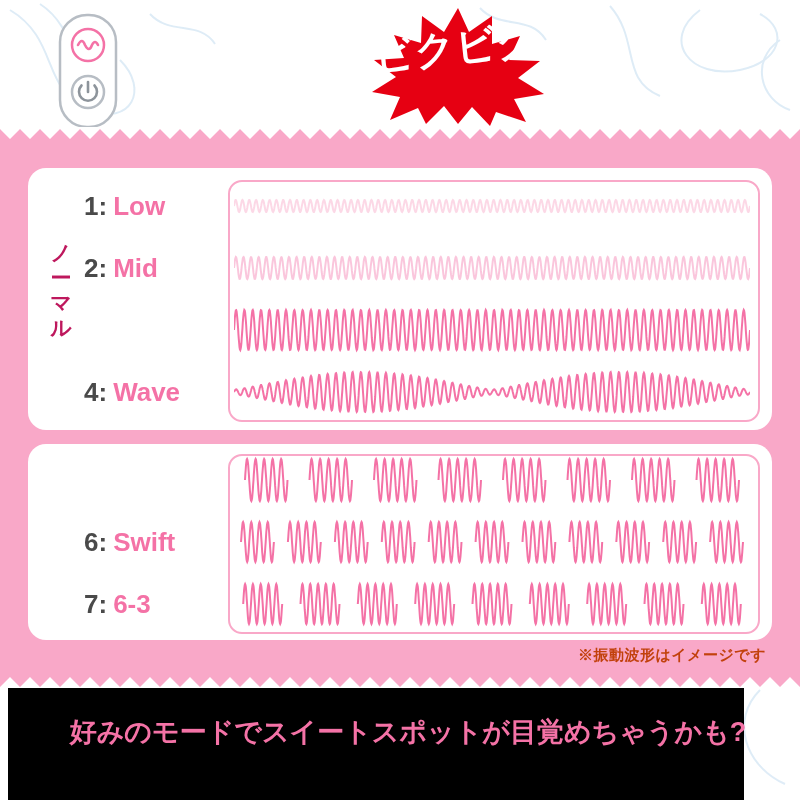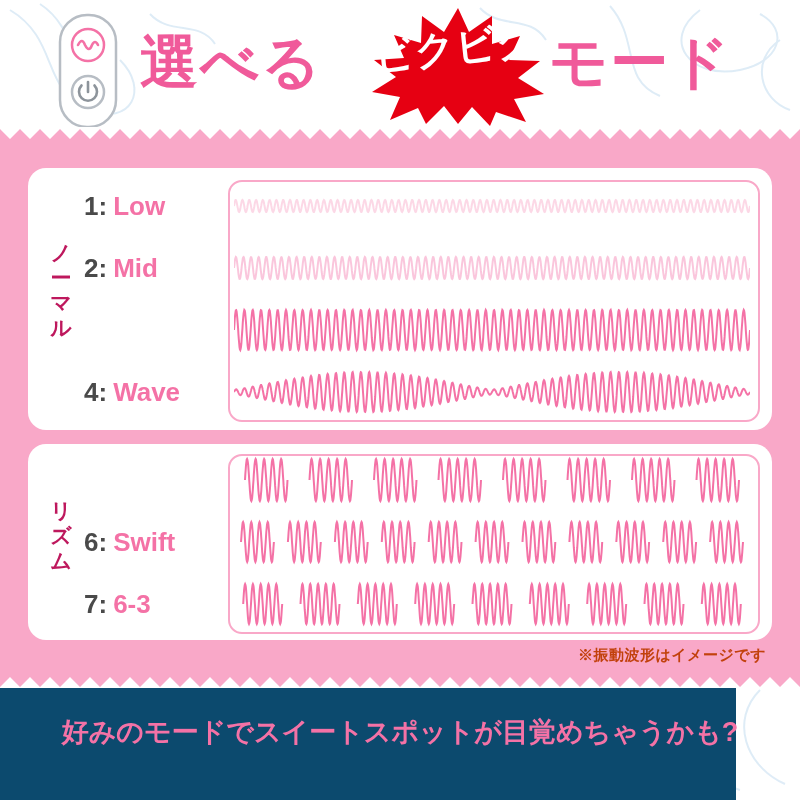--- a/index.html
+++ b/index.html
@@ -207,25 +207,25 @@
     top: 646px;
     color: #c2410c;
     font-size: 15px;
     font-weight: bold;
     letter-spacing: 0.5px;
   }
 
   
   .footer {
     position: absolute;
-    left: 0;
+    left: 8px;
     top: 688px;
     width: 736px;
     height: 112px;
-    background: #0c4a6e;
+    background: #000000;
   }
 
   .footer-text {
     position: absolute;
     left: 0;
     top: 26px;
     width: 800px;
     text-align: center;
     color: #f472a6;
     font-weight: bold;
@@ -264,25 +264,20 @@
     <svg class="remote" viewBox="0 0 64 118">
       <rect x="4" y="3" width="56" height="112" rx="27" ry="27" fill="#ffffff" stroke="#b7bdc4" stroke-width="2.5"></rect>
       <circle cx="32" cy="33" r="16" fill="#ffffff" stroke="#f472a6" stroke-width="2.5"></circle>
       <path d="M22,33 q4,-8 7,0 q4,8 7,0 q3,-6 6,0" fill="none" stroke="#f472a6" stroke-width="2.6" stroke-linecap="round"></path>
       <circle cx="32" cy="80" r="16" fill="#ffffff" stroke="#b7bdc4" stroke-width="2.5"></circle>
       <path d="M25.5,73.5 a9,9 0 1,0 13,0" fill="none" stroke="#8d949b" stroke-width="2.6" stroke-linecap="round"></path>
       <line x1="32" y1="70" x2="32" y2="80" stroke="#8d949b" stroke-width="2.6" stroke-linecap="round"></line>
     </svg>
 
     <div class="header-title">
-      <div class="title-text">
-        <span>選べる</span>
-        <span style="display:inline-block;width:190px"></span>
-        <span>モード</span>
-      </div>
 
       <svg class="burst" viewBox="0 0 180 120">
         <polygon fill="#e60012" points="90,2 101,26 124,10 124,38 152,30 141,54 172,55 150,72 176,88 146,93 158,116 128,106 122,120 104,101 90,118 76,100 58,118 50,102 22,114 32,91 4,86 28,71 6,54 36,52 26,29 53,37 54,10 76,26"></polygon>
       </svg>
       <div class="burst-text">ビクビク</div>
     </div>
   </div>
 
   <div class="pink-panel">
     <svg class="zigzag-top" viewBox="0 0 800 14" preserveAspectRatio="none">
@@ -325,21 +320,20 @@
       <div class="row-label">
         <span class="row-num">4:</span><span class="row-name">Wave</span>
       </div>
       <svg class="row-wave" viewBox="0 0 516 52" preserveAspectRatio="none">
         <path id="w4" fill="none" stroke="#f472a6" stroke-width="2" d="M0.0,26.0L0.4,25.3L0.7,24.7L1.1,24.1L1.5,23.7L1.8,23.5L2.2,23.4L2.6,23.5L2.9,23.8L3.3,24.3L3.7,25.0L4.1,25.8L4.4,26.6L4.8,27.4L5.2,28.1L5.5,28.7L5.9,29.0L6.3,29.2L6.6,29.1L7.0,28.8L7.4,28.2L7.7,27.5L8.1,26.6L8.5,25.6L8.8,24.6L9.2,23.7L9.6,23.0L10.0,22.4L10.3,22.2L10.7,22.2L11.1,22.5L11.4,23.1L11.8,24.0L12.2,25.0L12.5,26.2L12.9,27.3L13.3,28.4L13.6,29.4L14.0,30.1L14.4,30.5L14.7,30.6L15.1,30.3L15.5,29.7L15.8,28.7L16.2,27.6L16.6,26.2L17.0,24.8L17.3,23.5L17.7,22.3L18.1,21.4L18.4,20.8L18.8,20.6L19.2,20.9L19.5,21.5L19.9,22.5L20.3,23.8L20.6,25.3L21.0,26.9L21.4,28.4L21.7,29.9L22.1,31.0L22.5,31.8L22.9,32.1L23.2,32.0L23.6,31.4L24.0,30.4L24.3,29.0L24.7,27.3L25.1,25.5L25.4,23.7L25.8,22.1L26.2,20.7L26.5,19.7L26.9,19.1L27.3,19.1L27.6,19.6L28.0,20.7L28.4,22.1L28.7,23.9L29.1,25.9L29.5,28.0L29.9,29.9L30.2,31.6L30.6,32.8L31.0,33.6L31.3,33.7L31.7,33.3L32.1,32.3L32.4,30.8L32.8,28.9L33.2,26.7L33.5,24.5L33.9,22.3L34.3,20.3L34.6,18.8L35.0,17.8L35.4,17.4L35.8,17.7L36.1,18.6L36.5,20.2L36.9,22.2L37.2,24.5L37.6,27.0L38.0,29.4L38.3,31.6L38.7,33.5L39.1,34.7L39.4,35.3L39.8,35.2L40.2,34.4L40.5,32.9L40.9,30.9L41.3,28.4L41.6,25.7L42.0,23.0L42.4,20.5L42.8,18.4L43.1,16.8L43.5,16.0L43.9,15.9L44.2,16.5L44.6,18.0L45.0,20.0L45.3,22.6L45.7,25.4L46.1,28.4L46.4,31.2L46.8,33.6L47.2,35.5L47.5,36.6L47.9,37.0L48.3,36.5L48.7,35.2L49.0,33.1L49.4,30.5L49.8,27.5L50.1,24.4L50.5,21.3L50.9,18.5L51.2,16.3L51.6,14.9L52.0,14.2L52.3,14.5L52.7,15.7L53.1,17.6L53.4,20.3L53.8,23.4L54.2,26.8L54.5,30.1L54.9,33.1L55.3,35.7L55.7,37.5L56.0,38.4L56.4,38.4L56.8,37.4L57.1,35.6L57.5,32.9L57.9,29.8L58.2,26.2L58.6,22.7L59.0,19.3L59.3,16.4L59.7,14.3L60.1,13.0L60.4,12.7L60.8,13.5L61.2,15.2L61.6,17.8L61.9,21.0L62.3,24.7L62.7,28.4L63.0,32.1L63.4,35.3L63.8,37.8L64.1,39.4L64.5,40.0L64.9,39.5L65.2,38.0L65.6,35.5L66.0,32.3L66.3,28.6L66.7,24.6L67.1,20.7L67.4,17.2L67.8,14.3L68.2,12.3L68.6,11.4L68.9,11.5L69.3,12.8L69.7,15.2L70.0,18.3L70.4,22.1L70.8,26.3L71.1,30.4L71.5,34.2L71.9,37.5L72.2,39.8L72.6,41.1L73.0,41.3L73.3,40.3L73.7,38.1L74.1,35.0L74.5,31.2L74.8,27.0L75.2,22.6L75.6,18.5L75.9,15.0L76.3,12.2L76.7,10.5L77.0,10.0L77.4,10.7L77.8,12.6L78.1,15.6L78.5,19.4L78.9,23.7L79.2,28.2L79.6,32.6L80.0,36.5L80.3,39.6L80.7,41.7L81.1,42.6L81.5,42.2L81.8,40.5L82.2,37.8L82.6,34.1L82.9,29.7L83.3,25.1L83.7,20.5L84.0,16.3L84.4,12.8L84.8,10.3L85.1,9.0L85.5,9.1L85.9,10.4L86.2,12.9L86.6,16.5L87.0,20.8L87.4,25.5L87.7,30.3L88.1,34.8L88.5,38.7L88.8,41.5L89.2,43.2L89.6,43.6L89.9,42.6L90.3,40.3L90.7,37.0L91.0,32.7L91.4,27.9L91.8,23.0L92.1,18.2L92.5,14.1L92.9,10.8L93.2,8.7L93.6,7.9L94.0,8.5L94.4,10.5L94.7,13.7L95.1,17.8L95.5,22.6L95.8,27.6L96.2,32.6L96.6,37.1L96.9,40.7L97.3,43.2L97.7,44.4L98.0,44.2L98.4,42.6L98.8,39.7L99.1,35.7L99.5,31.0L99.9,25.8L100.3,20.7L100.6,15.9L101.0,12.0L101.4,9.0L101.7,7.4L102.1,7.2L102.5,8.5L102.8,11.1L103.2,14.8L103.6,19.5L103.9,24.6L104.3,29.9L104.7,34.9L105.0,39.2L105.4,42.5L105.8,44.6L106.1,45.2L106.5,44.3L106.9,42.1L107.3,38.5L107.6,34.1L108.0,28.9L108.4,23.6L108.7,18.4L109.1,13.8L109.5,10.1L109.8,7.6L110.2,6.6L110.6,7.0L110.9,8.9L111.3,12.1L111.7,16.4L112.0,21.5L112.4,26.9L112.8,32.2L113.2,37.1L113.5,41.1L113.9,44.0L114.3,45.5L114.6,45.5L115.0,44.0L115.4,41.1L115.7,37.0L116.1,32.1L116.5,26.7L116.8,21.3L117.2,16.2L117.6,11.8L117.9,8.6L118.3,6.6L118.7,6.2L119.0,7.3L119.4,9.8L119.8,13.6L120.2,18.4L120.5,23.7L120.9,29.2L121.3,34.5L121.6,39.1L122.0,42.7L122.4,45.1L122.7,45.9L123.1,45.3L123.5,43.1L123.8,39.7L124.2,35.1L124.6,29.9L124.9,24.4L125.3,19.0L125.7,14.1L126.1,10.2L126.4,7.4L126.8,6.1L127.2,6.3L127.5,8.1L127.9,11.2L128.3,15.4L128.6,20.5L129.0,26.0L129.4,31.5L129.7,36.6L130.1,40.8L130.5,43.9L130.8,45.7L131.2,45.9L131.6,44.6L131.9,41.8L132.3,37.9L132.7,33.0L133.1,27.6L133.4,22.1L133.8,16.9L134.2,12.3L134.5,8.9L134.9,6.7L135.3,6.1L135.6,6.9L136.0,9.3L136.4,12.9L136.7,17.5L137.1,22.8L137.5,28.3L137.8,33.6L138.2,38.4L138.6,42.2L139.0,44.7L139.3,45.8L139.7,45.4L140.1,43.4L140.4,40.2L140.8,35.8L141.2,30.7L141.5,25.3L141.9,19.9L142.3,15.0L142.6,10.9L143.0,8.0L143.4,6.5L143.7,6.5L144.1,8.0L144.5,10.9L144.8,14.9L145.2,19.8L145.6,25.1L146.0,30.5L146.3,35.6L146.7,39.9L147.1,43.1L147.4,45.0L147.8,45.4L148.2,44.4L148.5,41.9L148.9,38.2L149.3,33.6L149.6,28.4L150.0,23.1L150.4,17.9L150.7,13.5L151.1,9.9L151.5,7.7L151.9,6.8L152.2,7.4L152.6,9.5L153.0,12.8L153.3,17.1L153.7,22.1L154.1,27.4L154.4,32.5L154.8,37.2L155.2,40.9L155.5,43.5L155.9,44.8L156.3,44.6L156.6,43.0L157.0,40.0L157.4,36.1L157.7,31.3L158.1,26.2L158.5,21.0L158.9,16.3L159.2,12.3L159.6,9.4L160.0,7.8L160.3,7.6L160.7,8.8L161.1,11.3L161.4,14.9L161.8,19.4L162.2,24.4L162.5,29.4L162.9,34.2L163.3,38.3L163.6,41.5L164.0,43.5L164.4,44.1L164.8,43.3L165.1,41.2L165.5,37.9L165.9,33.8L166.2,29.0L166.6,24.1L167.0,19.3L167.3,15.0L167.7,11.7L168.1,9.4L168.4,8.4L168.8,8.8L169.2,10.5L169.5,13.3L169.9,17.2L170.3,21.7L170.6,26.5L171.0,31.2L171.4,35.5L171.8,39.1L172.1,41.6L172.5,42.9L172.9,43.0L173.2,41.7L173.6,39.2L174.0,35.7L174.3,31.5L174.7,26.9L175.1,22.3L175.4,17.9L175.8,14.2L176.2,11.5L176.5,9.8L176.9,9.4L177.3,10.3L177.7,12.4L178.0,15.5L178.4,19.4L178.8,23.8L179.1,28.3L179.5,32.6L179.9,36.4L180.2,39.4L180.6,41.3L181.0,42.0L181.3,41.5L181.7,39.8L182.1,37.0L182.4,33.5L182.8,29.4L183.2,25.0L183.5,20.8L183.9,17.0L184.3,13.9L184.7,11.7L185.0,10.7L185.4,10.9L185.8,12.2L186.1,14.5L186.5,17.8L186.9,21.6L187.2,25.7L187.6,29.9L188.0,33.7L188.3,36.8L188.7,39.2L189.1,40.5L189.4,40.6L189.8,39.7L190.2,37.7L190.6,34.8L190.9,31.3L191.3,27.4L191.7,23.4L192.0,19.7L192.4,16.5L192.8,14.0L193.1,12.5L193.5,12.0L193.9,12.6L194.2,14.2L194.6,16.7L195.0,19.9L195.3,23.6L195.7,27.3L196.1,31.0L196.4,34.2L196.8,36.8L197.2,38.5L197.6,39.3L197.9,39.0L198.3,37.7L198.7,35.6L199.0,32.7L199.4,29.3L199.8,25.8L200.1,22.2L200.5,19.1L200.9,16.4L201.2,14.6L201.6,13.6L202.0,13.6L202.3,14.5L202.7,16.3L203.1,18.9L203.5,21.9L203.8,25.2L204.2,28.6L204.6,31.7L204.9,34.4L205.3,36.3L205.7,37.5L206.0,37.8L206.4,37.1L206.8,35.7L207.1,33.5L207.5,30.7L207.9,27.6L208.2,24.5L208.6,21.5L209.0,18.9L209.3,16.8L209.7,15.5L210.1,15.0L210.5,15.4L210.8,16.5L211.2,18.4L211.6,20.8L211.9,23.6L212.3,26.6L212.7,29.4L213.0,32.0L213.4,34.0L213.8,35.5L214.1,36.1L214.5,36.0L214.9,35.2L215.2,33.6L215.6,31.5L216.0,29.0L216.4,26.3L216.7,23.6L217.1,21.1L217.5,19.1L217.8,17.6L218.2,16.8L218.6,16.7L218.9,17.3L219.3,18.5L219.7,20.4L220.0,22.6L220.4,25.0L220.8,27.5L221.1,29.8L221.5,31.8L221.9,33.4L222.2,34.3L222.6,34.6L223.0,34.2L223.4,33.2L223.7,31.7L224.1,29.7L224.5,27.5L224.8,25.3L225.2,23.1L225.6,21.2L225.9,19.7L226.3,18.7L226.7,18.3L227.0,18.4L227.4,19.2L227.8,20.4L228.1,22.1L228.5,24.0L228.9,26.1L229.3,28.1L229.6,29.9L230.0,31.3L230.4,32.4L230.7,32.9L231.1,32.9L231.5,32.3L231.8,31.3L232.2,29.9L232.6,28.3L232.9,26.5L233.3,24.7L233.7,23.0L234.0,21.6L234.4,20.6L234.8,20.0L235.1,19.9L235.5,20.2L235.9,21.0L236.3,22.1L236.6,23.6L237.0,25.1L237.4,26.7L237.7,28.2L238.1,29.5L238.5,30.5L238.8,31.1L239.2,31.4L239.6,31.2L239.9,30.6L240.3,29.7L240.7,28.5L241.0,27.2L241.4,25.8L241.8,24.4L242.2,23.3L242.5,22.3L242.9,21.7L243.3,21.4L243.6,21.5L244.0,21.9L244.4,22.6L244.7,23.6L245.1,24.7L245.5,25.8L245.8,27.0L246.2,28.0L246.6,28.9L246.9,29.5L247.3,29.8L247.7,29.8L248.0,29.6L248.4,29.0L248.8,28.3L249.2,27.4L249.5,26.4L249.9,25.4L250.3,24.5L250.6,23.8L251.0,23.2L251.4,22.9L251.7,22.8L252.1,23.0L252.5,23.3L252.8,23.9L253.2,24.6L253.6,25.4L253.9,26.2L254.3,27.0L254.7,27.7L255.1,28.2L255.4,28.5L255.8,28.6L256.2,28.5L256.5,28.3L256.9,27.9L257.3,27.3L257.6,26.7L258.0,26.0L258.4,25.3L258.7,24.7L259.1,24.1L259.5,23.7L259.8,23.5L260.2,23.4L260.6,23.5L260.9,23.8L261.3,24.3L261.7,25.0L262.1,25.8L262.4,26.6L262.8,27.4L263.2,28.1L263.5,28.7L263.9,29.0L264.3,29.2L264.6,29.1L265.0,28.8L265.4,28.2L265.7,27.5L266.1,26.6L266.5,25.6L266.8,24.6L267.2,23.7L267.6,23.0L268.0,22.4L268.3,22.2L268.7,22.2L269.1,22.5L269.4,23.1L269.8,24.0L270.2,25.0L270.5,26.2L270.9,27.3L271.3,28.4L271.6,29.4L272.0,30.1L272.4,30.5L272.7,30.6L273.1,30.3L273.5,29.7L273.8,28.7L274.2,27.6L274.6,26.2L275.0,24.8L275.3,23.5L275.7,22.3L276.1,21.4L276.4,20.8L276.8,20.6L277.2,20.9L277.5,21.5L277.9,22.5L278.3,23.8L278.6,25.3L279.0,26.9L279.4,28.4L279.7,29.9L280.1,31.0L280.5,31.8L280.9,32.1L281.2,32.0L281.6,31.4L282.0,30.4L282.3,29.0L282.7,27.3L283.1,25.5L283.4,23.7L283.8,22.1L284.2,20.7L284.5,19.7L284.9,19.1L285.3,19.1L285.6,19.6L286.0,20.7L286.4,22.1L286.7,23.9L287.1,25.9L287.5,28.0L287.9,29.9L288.2,31.6L288.6,32.8L289.0,33.6L289.3,33.7L289.7,33.3L290.1,32.3L290.4,30.8L290.8,28.9L291.2,26.7L291.5,24.5L291.9,22.3L292.3,20.3L292.6,18.8L293.0,17.8L293.4,17.4L293.8,17.7L294.1,18.6L294.5,20.2L294.9,22.2L295.2,24.5L295.6,27.0L296.0,29.4L296.3,31.6L296.7,33.5L297.1,34.7L297.4,35.3L297.8,35.2L298.2,34.4L298.5,32.9L298.9,30.9L299.3,28.4L299.6,25.7L300.0,23.0L300.4,20.5L300.8,18.4L301.1,16.8L301.5,16.0L301.9,15.9L302.2,16.5L302.6,18.0L303.0,20.0L303.3,22.6L303.7,25.4L304.1,28.4L304.4,31.2L304.8,33.6L305.2,35.5L305.5,36.6L305.9,37.0L306.3,36.5L306.7,35.2L307.0,33.1L307.4,30.5L307.8,27.5L308.1,24.4L308.5,21.3L308.9,18.5L309.2,16.3L309.6,14.9L310.0,14.2L310.3,14.5L310.7,15.7L311.1,17.6L311.4,20.3L311.8,23.4L312.2,26.8L312.5,30.1L312.9,33.1L313.3,35.7L313.7,37.5L314.0,38.4L314.4,38.4L314.8,37.4L315.1,35.6L315.5,32.9L315.9,29.8L316.2,26.2L316.6,22.7L317.0,19.3L317.3,16.4L317.7,14.3L318.1,13.0L318.4,12.7L318.8,13.5L319.2,15.2L319.6,17.8L319.9,21.0L320.3,24.7L320.7,28.4L321.0,32.1L321.4,35.3L321.8,37.8L322.1,39.4L322.5,40.0L322.9,39.5L323.2,38.0L323.6,35.5L324.0,32.3L324.3,28.6L324.7,24.6L325.1,20.7L325.4,17.2L325.8,14.3L326.2,12.3L326.6,11.4L326.9,11.5L327.3,12.8L327.7,15.2L328.0,18.3L328.4,22.1L328.8,26.3L329.1,30.4L329.5,34.2L329.9,37.5L330.2,39.8L330.6,41.1L331.0,41.3L331.3,40.3L331.7,38.1L332.1,35.0L332.5,31.2L332.8,27.0L333.2,22.6L333.6,18.5L333.9,15.0L334.3,12.2L334.7,10.5L335.0,10.0L335.4,10.7L335.8,12.6L336.1,15.6L336.5,19.4L336.9,23.7L337.2,28.2L337.6,32.6L338.0,36.5L338.3,39.6L338.7,41.7L339.1,42.6L339.5,42.2L339.8,40.5L340.2,37.8L340.6,34.1L340.9,29.7L341.3,25.1L341.7,20.5L342.0,16.3L342.4,12.8L342.8,10.3L343.1,9.0L343.5,9.1L343.9,10.4L344.2,12.9L344.6,16.5L345.0,20.8L345.4,25.5L345.7,30.3L346.1,34.8L346.5,38.7L346.8,41.5L347.2,43.2L347.6,43.6L347.9,42.6L348.3,40.3L348.7,37.0L349.0,32.7L349.4,27.9L349.8,23.0L350.1,18.2L350.5,14.1L350.9,10.8L351.2,8.7L351.6,7.9L352.0,8.5L352.4,10.5L352.7,13.7L353.1,17.8L353.5,22.6L353.8,27.6L354.2,32.6L354.6,37.1L354.9,40.7L355.3,43.2L355.7,44.4L356.0,44.2L356.4,42.6L356.8,39.7L357.1,35.7L357.5,31.0L357.9,25.8L358.3,20.7L358.6,15.9L359.0,12.0L359.4,9.0L359.7,7.4L360.1,7.2L360.5,8.5L360.8,11.1L361.2,14.8L361.6,19.5L361.9,24.6L362.3,29.9L362.7,34.9L363.0,39.2L363.4,42.5L363.8,44.6L364.1,45.2L364.5,44.3L364.9,42.1L365.3,38.5L365.6,34.1L366.0,28.9L366.4,23.6L366.7,18.4L367.1,13.8L367.5,10.1L367.8,7.6L368.2,6.6L368.6,7.0L368.9,8.9L369.3,12.1L369.7,16.4L370.0,21.5L370.4,26.9L370.8,32.2L371.2,37.1L371.5,41.1L371.9,44.0L372.3,45.5L372.6,45.5L373.0,44.0L373.4,41.1L373.7,37.0L374.1,32.1L374.5,26.7L374.8,21.3L375.2,16.2L375.6,11.8L375.9,8.6L376.3,6.6L376.7,6.2L377.0,7.3L377.4,9.8L377.8,13.6L378.2,18.4L378.5,23.7L378.9,29.2L379.3,34.5L379.6,39.1L380.0,42.7L380.4,45.1L380.7,45.9L381.1,45.3L381.5,43.1L381.8,39.7L382.2,35.1L382.6,29.9L382.9,24.4L383.3,19.0L383.7,14.1L384.1,10.2L384.4,7.4L384.8,6.1L385.2,6.3L385.5,8.1L385.9,11.2L386.3,15.4L386.6,20.5L387.0,26.0L387.4,31.5L387.7,36.6L388.1,40.8L388.5,43.9L388.8,45.7L389.2,45.9L389.6,44.6L389.9,41.8L390.3,37.9L390.7,33.0L391.1,27.6L391.4,22.1L391.8,16.9L392.2,12.3L392.5,8.9L392.9,6.7L393.3,6.1L393.6,6.9L394.0,9.3L394.4,12.9L394.7,17.5L395.1,22.8L395.5,28.3L395.8,33.6L396.2,38.4L396.6,42.2L397.0,44.7L397.3,45.8L397.7,45.4L398.1,43.4L398.4,40.2L398.8,35.8L399.2,30.7L399.5,25.3L399.9,19.9L400.3,15.0L400.6,10.9L401.0,8.0L401.4,6.5L401.7,6.5L402.1,8.0L402.5,10.9L402.8,14.9L403.2,19.8L403.6,25.1L404.0,30.5L404.3,35.6L404.7,39.9L405.1,43.1L405.4,45.0L405.8,45.4L406.2,44.4L406.5,41.9L406.9,38.2L407.3,33.6L407.6,28.4L408.0,23.1L408.4,17.9L408.7,13.5L409.1,9.9L409.5,7.7L409.9,6.8L410.2,7.4L410.6,9.5L411.0,12.8L411.3,17.1L411.7,22.1L412.1,27.4L412.4,32.5L412.8,37.2L413.2,40.9L413.5,43.5L413.9,44.8L414.3,44.6L414.6,43.0L415.0,40.0L415.4,36.1L415.7,31.3L416.1,26.2L416.5,21.0L416.9,16.3L417.2,12.3L417.6,9.4L418.0,7.8L418.3,7.6L418.7,8.8L419.1,11.3L419.4,14.9L419.8,19.4L420.2,24.4L420.5,29.4L420.9,34.2L421.3,38.3L421.6,41.5L422.0,43.5L422.4,44.1L422.8,43.3L423.1,41.2L423.5,37.9L423.9,33.8L424.2,29.0L424.6,24.1L425.0,19.3L425.3,15.0L425.7,11.7L426.1,9.4L426.4,8.4L426.8,8.8L427.2,10.5L427.5,13.3L427.9,17.2L428.3,21.7L428.6,26.5L429.0,31.2L429.4,35.5L429.8,39.1L430.1,41.6L430.5,42.9L430.9,43.0L431.2,41.7L431.6,39.2L432.0,35.7L432.3,31.5L432.7,26.9L433.1,22.3L433.4,17.9L433.8,14.2L434.2,11.5L434.5,9.8L434.9,9.4L435.3,10.3L435.7,12.4L436.0,15.5L436.4,19.4L436.8,23.8L437.1,28.3L437.5,32.6L437.9,36.4L438.2,39.4L438.6,41.3L439.0,42.0L439.3,41.5L439.7,39.8L440.1,37.0L440.4,33.5L440.8,29.4L441.2,25.0L441.5,20.8L441.9,17.0L442.3,13.9L442.7,11.7L443.0,10.7L443.4,10.9L443.8,12.2L444.1,14.5L444.5,17.8L444.9,21.6L445.2,25.7L445.6,29.9L446.0,33.7L446.3,36.8L446.7,39.2L447.1,40.5L447.4,40.6L447.8,39.7L448.2,37.7L448.6,34.8L448.9,31.3L449.3,27.4L449.7,23.4L450.0,19.7L450.4,16.5L450.8,14.0L451.1,12.5L451.5,12.0L451.9,12.6L452.2,14.2L452.6,16.7L453.0,19.9L453.3,23.6L453.7,27.3L454.1,31.0L454.4,34.2L454.8,36.8L455.2,38.5L455.6,39.3L455.9,39.0L456.3,37.7L456.7,35.6L457.0,32.7L457.4,29.3L457.8,25.8L458.1,22.2L458.5,19.1L458.9,16.4L459.2,14.6L459.6,13.6L460.0,13.6L460.3,14.5L460.7,16.3L461.1,18.9L461.5,21.9L461.8,25.2L462.2,28.6L462.6,31.7L462.9,34.4L463.3,36.3L463.7,37.5L464.0,37.8L464.4,37.1L464.8,35.7L465.1,33.5L465.5,30.7L465.9,27.6L466.2,24.5L466.6,21.5L467.0,18.9L467.3,16.8L467.7,15.5L468.1,15.0L468.5,15.4L468.8,16.5L469.2,18.4L469.6,20.8L469.9,23.6L470.3,26.6L470.7,29.4L471.0,32.0L471.4,34.0L471.8,35.5L472.1,36.1L472.5,36.0L472.9,35.2L473.2,33.6L473.6,31.5L474.0,29.0L474.4,26.3L474.7,23.6L475.1,21.1L475.5,19.1L475.8,17.6L476.2,16.8L476.6,16.7L476.9,17.3L477.3,18.5L477.7,20.4L478.0,22.6L478.4,25.0L478.8,27.5L479.1,29.8L479.5,31.8L479.9,33.4L480.2,34.3L480.6,34.6L481.0,34.2L481.4,33.2L481.7,31.7L482.1,29.7L482.5,27.5L482.8,25.3L483.2,23.1L483.6,21.2L483.9,19.7L484.3,18.7L484.7,18.3L485.0,18.4L485.4,19.2L485.8,20.4L486.1,22.1L486.5,24.0L486.9,26.1L487.3,28.1L487.6,29.9L488.0,31.3L488.4,32.4L488.7,32.9L489.1,32.9L489.5,32.3L489.8,31.3L490.2,29.9L490.6,28.3L490.9,26.5L491.3,24.7L491.7,23.0L492.0,21.6L492.4,20.6L492.8,20.0L493.1,19.9L493.5,20.2L493.9,21.0L494.3,22.1L494.6,23.6L495.0,25.1L495.4,26.7L495.7,28.2L496.1,29.5L496.5,30.5L496.8,31.1L497.2,31.4L497.6,31.2L497.9,30.6L498.3,29.7L498.7,28.5L499.0,27.2L499.4,25.8L499.8,24.4L500.2,23.3L500.5,22.3L500.9,21.7L501.3,21.4L501.6,21.5L502.0,21.9L502.4,22.6L502.7,23.6L503.1,24.7L503.5,25.8L503.8,27.0L504.2,28.0L504.6,28.9L504.9,29.5L505.3,29.8L505.7,29.8L506.0,29.6L506.4,29.0L506.8,28.3L507.2,27.4L507.5,26.4L507.9,25.4L508.3,24.5L508.6,23.8L509.0,23.2L509.4,22.9L509.7,22.8L510.1,23.0L510.5,23.3L510.8,23.9L511.2,24.6L511.6,25.4L511.9,26.2L512.3,27.0L512.7,27.7L513.1,28.2L513.4,28.5L513.8,28.6L514.2,28.5L514.5,28.3L514.9,27.9L515.3,27.3L515.6,26.7L516.0,26.0"></path>
       </svg>
     </div>
   </div>
 
   <div class="card" id="card-rhythm">
-    <div class="group-label" id="label-rhythm">リズム</div>
     <div class="wave-box" id="wavebox-rhythm"></div>
 
     <div class="row" style="top:6px">
       <svg class="row-wave" viewBox="0 0 516 52" preserveAspectRatio="none">
         <path id="w5" fill="none" stroke="#f472a6" stroke-width="2" d="M11.0,26.0L11.3,20.6L11.7,15.5L12.0,11.2L12.4,7.8L12.7,5.7L13.1,5.0L13.4,5.7L13.8,7.8L14.2,11.2L14.5,15.5L14.9,20.6L15.2,26.0L15.6,31.4L15.9,36.5L16.3,40.8L16.6,44.2L17.0,46.3L17.4,47.0L17.7,46.3L18.1,44.2L18.4,40.8L18.8,36.5L19.1,31.4L19.5,26.0L19.8,20.6L20.2,15.5L20.5,11.2L20.9,7.8L21.3,5.7L21.6,5.0L22.0,5.7L22.3,7.8L22.7,11.2L23.0,15.5L23.4,20.6L23.7,26.0L24.1,31.4L24.4,36.5L24.8,40.8L25.2,44.2L25.5,46.3L25.9,47.0L26.2,46.3L26.6,44.2L26.9,40.8L27.3,36.5L27.6,31.4L28.0,26.0L28.3,20.6L28.7,15.5L29.1,11.2L29.4,7.8L29.8,5.7L30.1,5.0L30.5,5.7L30.8,7.8L31.2,11.2L31.5,15.5L31.9,20.6L32.3,26.0L32.6,31.4L33.0,36.5L33.3,40.8L33.7,44.2L34.0,46.3L34.4,47.0L34.7,46.3L35.1,44.2L35.4,40.8L35.8,36.5L36.2,31.4L36.5,26.0L36.9,20.6L37.2,15.5L37.6,11.2L37.9,7.8L38.3,5.7L38.6,5.0L39.0,5.7L39.3,7.8L39.7,11.2L40.1,15.5L40.4,20.6L40.8,26.0L41.1,31.4L41.5,36.5L41.8,40.8L42.2,44.2L42.5,46.3L42.9,47.0L43.2,46.3L43.6,44.2L44.0,40.8L44.3,36.5L44.7,31.4L45.0,26.0L45.4,20.6L45.7,15.5L46.1,11.2L46.4,7.8L46.8,5.7L47.1,5.0L47.5,5.7L47.9,7.8L48.2,11.2L48.6,15.5L48.9,20.6L49.3,26.0L49.6,31.4L50.0,36.5L50.3,40.8L50.7,44.2L51.1,46.3L51.4,47.0L51.8,46.3L52.1,44.2L52.5,40.8L52.8,36.5L53.2,31.4L53.5,26.0M75.5,26.0L75.8,20.6L76.2,15.5L76.5,11.2L76.9,7.8L77.2,5.7L77.6,5.0L77.9,5.7L78.3,7.8L78.7,11.2L79.0,15.5L79.4,20.6L79.7,26.0L80.1,31.4L80.4,36.5L80.8,40.8L81.1,44.2L81.5,46.3L81.9,47.0L82.2,46.3L82.6,44.2L82.9,40.8L83.3,36.5L83.6,31.4L84.0,26.0L84.3,20.6L84.7,15.5L85.0,11.2L85.4,7.8L85.8,5.7L86.1,5.0L86.5,5.7L86.8,7.8L87.2,11.2L87.5,15.5L87.9,20.6L88.2,26.0L88.6,31.4L88.9,36.5L89.3,40.8L89.7,44.2L90.0,46.3L90.4,47.0L90.7,46.3L91.1,44.2L91.4,40.8L91.8,36.5L92.1,31.4L92.5,26.0L92.8,20.6L93.2,15.5L93.6,11.2L93.9,7.8L94.3,5.7L94.6,5.0L95.0,5.7L95.3,7.8L95.7,11.2L96.0,15.5L96.4,20.6L96.8,26.0L97.1,31.4L97.5,36.5L97.8,40.8L98.2,44.2L98.5,46.3L98.9,47.0L99.2,46.3L99.6,44.2L99.9,40.8L100.3,36.5L100.7,31.4L101.0,26.0L101.4,20.6L101.7,15.5L102.1,11.2L102.4,7.8L102.8,5.7L103.1,5.0L103.5,5.7L103.8,7.8L104.2,11.2L104.6,15.5L104.9,20.6L105.3,26.0L105.6,31.4L106.0,36.5L106.3,40.8L106.7,44.2L107.0,46.3L107.4,47.0L107.7,46.3L108.1,44.2L108.5,40.8L108.8,36.5L109.2,31.4L109.5,26.0L109.9,20.6L110.2,15.5L110.6,11.2L110.9,7.8L111.3,5.7L111.6,5.0L112.0,5.7L112.4,7.8L112.7,11.2L113.1,15.5L113.4,20.6L113.8,26.0L114.1,31.4L114.5,36.5L114.8,40.8L115.2,44.2L115.6,46.3L115.9,47.0L116.3,46.3L116.6,44.2L117.0,40.8L117.3,36.5L117.7,31.4L118.0,26.0M140.0,26.0L140.3,20.6L140.7,15.5L141.0,11.2L141.4,7.8L141.7,5.7L142.1,5.0L142.4,5.7L142.8,7.8L143.2,11.2L143.5,15.5L143.9,20.6L144.2,26.0L144.6,31.4L144.9,36.5L145.3,40.8L145.6,44.2L146.0,46.3L146.4,47.0L146.7,46.3L147.1,44.2L147.4,40.8L147.8,36.5L148.1,31.4L148.5,26.0L148.8,20.6L149.2,15.5L149.5,11.2L149.9,7.8L150.3,5.7L150.6,5.0L151.0,5.7L151.3,7.8L151.7,11.2L152.0,15.5L152.4,20.6L152.7,26.0L153.1,31.4L153.4,36.5L153.8,40.8L154.2,44.2L154.5,46.3L154.9,47.0L155.2,46.3L155.6,44.2L155.9,40.8L156.3,36.5L156.6,31.4L157.0,26.0L157.3,20.6L157.7,15.5L158.1,11.2L158.4,7.8L158.8,5.7L159.1,5.0L159.5,5.7L159.8,7.8L160.2,11.2L160.5,15.5L160.9,20.6L161.3,26.0L161.6,31.4L162.0,36.5L162.3,40.8L162.7,44.2L163.0,46.3L163.4,47.0L163.7,46.3L164.1,44.2L164.4,40.8L164.8,36.5L165.2,31.4L165.5,26.0L165.9,20.6L166.2,15.5L166.6,11.2L166.9,7.8L167.3,5.7L167.6,5.0L168.0,5.7L168.3,7.8L168.7,11.2L169.1,15.5L169.4,20.6L169.8,26.0L170.1,31.4L170.5,36.5L170.8,40.8L171.2,44.2L171.5,46.3L171.9,47.0L172.2,46.3L172.6,44.2L173.0,40.8L173.3,36.5L173.7,31.4L174.0,26.0L174.4,20.6L174.7,15.5L175.1,11.2L175.4,7.8L175.8,5.7L176.1,5.0L176.5,5.7L176.9,7.8L177.2,11.2L177.6,15.5L177.9,20.6L178.3,26.0L178.6,31.4L179.0,36.5L179.3,40.8L179.7,44.2L180.1,46.3L180.4,47.0L180.8,46.3L181.1,44.2L181.5,40.8L181.8,36.5L182.2,31.4L182.5,26.0M204.5,26.0L204.8,20.6L205.2,15.5L205.5,11.2L205.9,7.8L206.2,5.7L206.6,5.0L206.9,5.7L207.3,7.8L207.7,11.2L208.0,15.5L208.4,20.6L208.7,26.0L209.1,31.4L209.4,36.5L209.8,40.8L210.1,44.2L210.5,46.3L210.9,47.0L211.2,46.3L211.6,44.2L211.9,40.8L212.3,36.5L212.6,31.4L213.0,26.0L213.3,20.6L213.7,15.5L214.0,11.2L214.4,7.8L214.8,5.7L215.1,5.0L215.5,5.7L215.8,7.8L216.2,11.2L216.5,15.5L216.9,20.6L217.2,26.0L217.6,31.4L217.9,36.5L218.3,40.8L218.7,44.2L219.0,46.3L219.4,47.0L219.7,46.3L220.1,44.2L220.4,40.8L220.8,36.5L221.1,31.4L221.5,26.0L221.8,20.6L222.2,15.5L222.6,11.2L222.9,7.8L223.3,5.7L223.6,5.0L224.0,5.7L224.3,7.8L224.7,11.2L225.0,15.5L225.4,20.6L225.8,26.0L226.1,31.4L226.5,36.5L226.8,40.8L227.2,44.2L227.5,46.3L227.9,47.0L228.2,46.3L228.6,44.2L228.9,40.8L229.3,36.5L229.7,31.4L230.0,26.0L230.4,20.6L230.7,15.5L231.1,11.2L231.4,7.8L231.8,5.7L232.1,5.0L232.5,5.7L232.8,7.8L233.2,11.2L233.6,15.5L233.9,20.6L234.3,26.0L234.6,31.4L235.0,36.5L235.3,40.8L235.7,44.2L236.0,46.3L236.4,47.0L236.7,46.3L237.1,44.2L237.5,40.8L237.8,36.5L238.2,31.4L238.5,26.0L238.9,20.6L239.2,15.5L239.6,11.2L239.9,7.8L240.3,5.7L240.6,5.0L241.0,5.7L241.4,7.8L241.7,11.2L242.1,15.5L242.4,20.6L242.8,26.0L243.1,31.4L243.5,36.5L243.8,40.8L244.2,44.2L244.6,46.3L244.9,47.0L245.3,46.3L245.6,44.2L246.0,40.8L246.3,36.5L246.7,31.4L247.0,26.0M269.0,26.0L269.3,20.6L269.7,15.5L270.0,11.2L270.4,7.8L270.7,5.7L271.1,5.0L271.4,5.7L271.8,7.8L272.2,11.2L272.5,15.5L272.9,20.6L273.2,26.0L273.6,31.4L273.9,36.5L274.3,40.8L274.6,44.2L275.0,46.3L275.4,47.0L275.7,46.3L276.1,44.2L276.4,40.8L276.8,36.5L277.1,31.4L277.5,26.0L277.8,20.6L278.2,15.5L278.5,11.2L278.9,7.8L279.3,5.7L279.6,5.0L280.0,5.7L280.3,7.8L280.7,11.2L281.0,15.5L281.4,20.6L281.7,26.0L282.1,31.4L282.4,36.5L282.8,40.8L283.2,44.2L283.5,46.3L283.9,47.0L284.2,46.3L284.6,44.2L284.9,40.8L285.3,36.5L285.6,31.4L286.0,26.0L286.3,20.6L286.7,15.5L287.1,11.2L287.4,7.8L287.8,5.7L288.1,5.0L288.5,5.7L288.8,7.8L289.2,11.2L289.5,15.5L289.9,20.6L290.3,26.0L290.6,31.4L291.0,36.5L291.3,40.8L291.7,44.2L292.0,46.3L292.4,47.0L292.7,46.3L293.1,44.2L293.4,40.8L293.8,36.5L294.2,31.4L294.5,26.0L294.9,20.6L295.2,15.5L295.6,11.2L295.9,7.8L296.3,5.7L296.6,5.0L297.0,5.7L297.3,7.8L297.7,11.2L298.1,15.5L298.4,20.6L298.8,26.0L299.1,31.4L299.5,36.5L299.8,40.8L300.2,44.2L300.5,46.3L300.9,47.0L301.2,46.3L301.6,44.2L302.0,40.8L302.3,36.5L302.7,31.4L303.0,26.0L303.4,20.6L303.7,15.5L304.1,11.2L304.4,7.8L304.8,5.7L305.1,5.0L305.5,5.7L305.9,7.8L306.2,11.2L306.6,15.5L306.9,20.6L307.3,26.0L307.6,31.4L308.0,36.5L308.3,40.8L308.7,44.2L309.1,46.3L309.4,47.0L309.8,46.3L310.1,44.2L310.5,40.8L310.8,36.5L311.2,31.4L311.5,26.0M333.5,26.0L333.8,20.6L334.2,15.5L334.5,11.2L334.9,7.8L335.2,5.7L335.6,5.0L335.9,5.7L336.3,7.8L336.7,11.2L337.0,15.5L337.4,20.6L337.7,26.0L338.1,31.4L338.4,36.5L338.8,40.8L339.1,44.2L339.5,46.3L339.9,47.0L340.2,46.3L340.6,44.2L340.9,40.8L341.3,36.5L341.6,31.4L342.0,26.0L342.3,20.6L342.7,15.5L343.0,11.2L343.4,7.8L343.8,5.7L344.1,5.0L344.5,5.7L344.8,7.8L345.2,11.2L345.5,15.5L345.9,20.6L346.2,26.0L346.6,31.4L346.9,36.5L347.3,40.8L347.7,44.2L348.0,46.3L348.4,47.0L348.7,46.3L349.1,44.2L349.4,40.8L349.8,36.5L350.1,31.4L350.5,26.0L350.8,20.6L351.2,15.5L351.6,11.2L351.9,7.8L352.3,5.7L352.6,5.0L353.0,5.7L353.3,7.8L353.7,11.2L354.0,15.5L354.4,20.6L354.8,26.0L355.1,31.4L355.5,36.5L355.8,40.8L356.2,44.2L356.5,46.3L356.9,47.0L357.2,46.3L357.6,44.2L357.9,40.8L358.3,36.5L358.7,31.4L359.0,26.0L359.4,20.6L359.7,15.5L360.1,11.2L360.4,7.8L360.8,5.7L361.1,5.0L361.5,5.7L361.8,7.8L362.2,11.2L362.6,15.5L362.9,20.6L363.3,26.0L363.6,31.4L364.0,36.5L364.3,40.8L364.7,44.2L365.0,46.3L365.4,47.0L365.7,46.3L366.1,44.2L366.5,40.8L366.8,36.5L367.2,31.4L367.5,26.0L367.9,20.6L368.2,15.5L368.6,11.2L368.9,7.8L369.3,5.7L369.6,5.0L370.0,5.7L370.4,7.8L370.7,11.2L371.1,15.5L371.4,20.6L371.8,26.0L372.1,31.4L372.5,36.5L372.8,40.8L373.2,44.2L373.6,46.3L373.9,47.0L374.3,46.3L374.6,44.2L375.0,40.8L375.3,36.5L375.7,31.4L376.0,26.0M398.0,26.0L398.3,20.6L398.7,15.5L399.0,11.2L399.4,7.8L399.7,5.7L400.1,5.0L400.4,5.7L400.8,7.8L401.2,11.2L401.5,15.5L401.9,20.6L402.2,26.0L402.6,31.4L402.9,36.5L403.3,40.8L403.6,44.2L404.0,46.3L404.4,47.0L404.7,46.3L405.1,44.2L405.4,40.8L405.8,36.5L406.1,31.4L406.5,26.0L406.8,20.6L407.2,15.5L407.5,11.2L407.9,7.8L408.3,5.7L408.6,5.0L409.0,5.7L409.3,7.8L409.7,11.2L410.0,15.5L410.4,20.6L410.7,26.0L411.1,31.4L411.4,36.5L411.8,40.8L412.2,44.2L412.5,46.3L412.9,47.0L413.2,46.3L413.6,44.2L413.9,40.8L414.3,36.5L414.6,31.4L415.0,26.0L415.3,20.6L415.7,15.5L416.1,11.2L416.4,7.8L416.8,5.7L417.1,5.0L417.5,5.7L417.8,7.8L418.2,11.2L418.5,15.5L418.9,20.6L419.3,26.0L419.6,31.4L420.0,36.5L420.3,40.8L420.7,44.2L421.0,46.3L421.4,47.0L421.7,46.3L422.1,44.2L422.4,40.8L422.8,36.5L423.2,31.4L423.5,26.0L423.9,20.6L424.2,15.5L424.6,11.2L424.9,7.8L425.3,5.7L425.6,5.0L426.0,5.7L426.3,7.8L426.7,11.2L427.1,15.5L427.4,20.6L427.8,26.0L428.1,31.4L428.5,36.5L428.8,40.8L429.2,44.2L429.5,46.3L429.9,47.0L430.2,46.3L430.6,44.2L431.0,40.8L431.3,36.5L431.7,31.4L432.0,26.0L432.4,20.6L432.7,15.5L433.1,11.2L433.4,7.8L433.8,5.7L434.1,5.0L434.5,5.7L434.9,7.8L435.2,11.2L435.6,15.5L435.9,20.6L436.3,26.0L436.6,31.4L437.0,36.5L437.3,40.8L437.7,44.2L438.1,46.3L438.4,47.0L438.8,46.3L439.1,44.2L439.5,40.8L439.8,36.5L440.2,31.4L440.5,26.0M462.5,26.0L462.8,20.6L463.2,15.5L463.5,11.2L463.9,7.8L464.2,5.7L464.6,5.0L464.9,5.7L465.3,7.8L465.7,11.2L466.0,15.5L466.4,20.6L466.7,26.0L467.1,31.4L467.4,36.5L467.8,40.8L468.1,44.2L468.5,46.3L468.9,47.0L469.2,46.3L469.6,44.2L469.9,40.8L470.3,36.5L470.6,31.4L471.0,26.0L471.3,20.6L471.7,15.5L472.0,11.2L472.4,7.8L472.8,5.7L473.1,5.0L473.5,5.7L473.8,7.8L474.2,11.2L474.5,15.5L474.9,20.6L475.2,26.0L475.6,31.4L475.9,36.5L476.3,40.8L476.7,44.2L477.0,46.3L477.4,47.0L477.7,46.3L478.1,44.2L478.4,40.8L478.8,36.5L479.1,31.4L479.5,26.0L479.8,20.6L480.2,15.5L480.6,11.2L480.9,7.8L481.3,5.7L481.6,5.0L482.0,5.7L482.3,7.8L482.7,11.2L483.0,15.5L483.4,20.6L483.8,26.0L484.1,31.4L484.5,36.5L484.8,40.8L485.2,44.2L485.5,46.3L485.9,47.0L486.2,46.3L486.6,44.2L486.9,40.8L487.3,36.5L487.7,31.4L488.0,26.0L488.4,20.6L488.7,15.5L489.1,11.2L489.4,7.8L489.8,5.7L490.1,5.0L490.5,5.7L490.8,7.8L491.2,11.2L491.6,15.5L491.9,20.6L492.3,26.0L492.6,31.4L493.0,36.5L493.3,40.8L493.7,44.2L494.0,46.3L494.4,47.0L494.7,46.3L495.1,44.2L495.5,40.8L495.8,36.5L496.2,31.4L496.5,26.0L496.9,20.6L497.2,15.5L497.6,11.2L497.9,7.8L498.3,5.7L498.6,5.0L499.0,5.7L499.4,7.8L499.7,11.2L500.1,15.5L500.4,20.6L500.8,26.0L501.1,31.4L501.5,36.5L501.8,40.8L502.2,44.2L502.6,46.3L502.9,47.0L503.3,46.3L503.6,44.2L504.0,40.8L504.3,36.5L504.7,31.4L505.0,26.0"></path>
       </svg>
     </div>
 
     <div class="row" style="top:68px">
       <div class="row-label">

